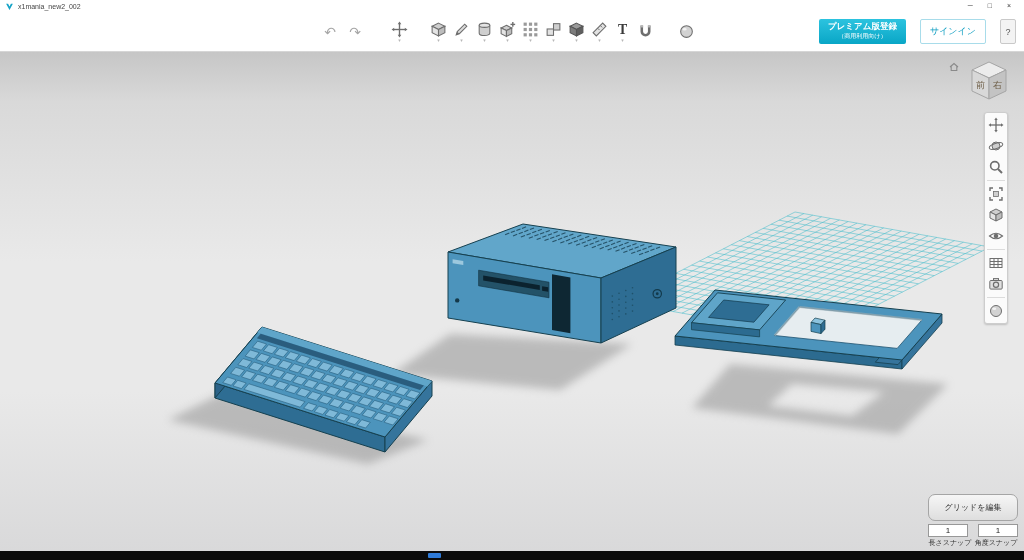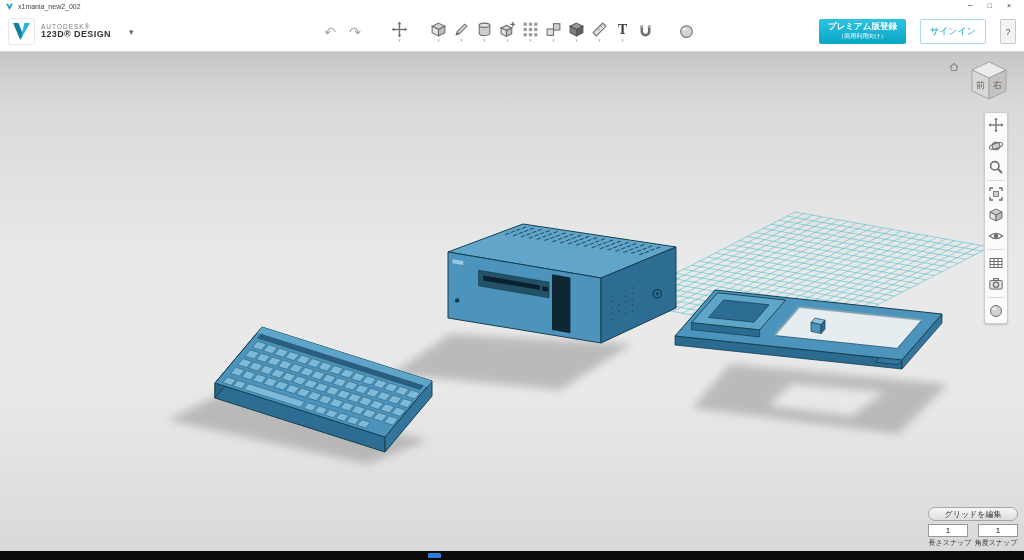--- a/index.html
+++ b/index.html
@@ -49,21 +49,21 @@
   .home{position:absolute;left:0;top:3px;width:12px;height:12px}
   .viewcube{position:absolute;right:0;top:0;width:46px;height:46px}
   .vc-label{font-size:9px;fill:#6b5b43;text-anchor:middle;font-family:"Liberation Sans",sans-serif}
 
   .right-toolbar{position:absolute;top:60px;right:16px;width:24px;background:#fbfbfb;border:1px solid #cdcdcd;border-radius:3px;display:flex;flex-direction:column;align-items:center;padding:4px 0;gap:5px;box-shadow:0 1px 2px rgba(0,0,0,.18)}
   .rt-btn{width:16px;height:16px;cursor:pointer}
   .rt-btn svg{width:16px;height:16px;display:block}
   .rt-div{width:18px;height:1px;background:#dcdcdc}
 
   .snap-panel{position:absolute;right:6px;bottom:3px;width:90px}
-  .edit-grid-btn{width:100%;height:14px;background:linear-gradient(#f6f6f6,#dedede);border:1px solid #a5a5a5;font-size:8px;color:#333;display:flex;align-items:center;justify-content:center;border-radius:7px;cursor:pointer}
+  .edit-grid-btn{width:100%;height:27px;background:linear-gradient(#f6f6f6,#dedede);border:1px solid #a5a5a5;font-size:8px;color:#333;display:flex;align-items:center;justify-content:center;border-radius:7px;cursor:pointer}
   .snap-inputs{display:flex;justify-content:space-between;margin-top:3px}
   .snap-input{width:40px;height:13px;font-size:8px;text-align:center;border:1px solid #989898;background:#fff;color:#222;font-family:"Liberation Sans",sans-serif}
   .snap-labels{display:flex;justify-content:space-between;margin-top:1px}
   .snap-label{font-size:7px;color:#333;width:44px;text-align:center;white-space:nowrap}
 
   .taskbar{position:absolute;left:0;bottom:0;width:1024px;height:9px;background:#0b0b0b;z-index:10}
   .task-accent{position:absolute;left:428px;top:2px;width:13px;height:5px;background:#2f7bd9;border-radius:1px}
 </style>
 </head>
 <body>
@@ -180,32 +180,20 @@
   </svg>
   <span class="ttitle" data-name="window-title">x1mania_new2_002</span>
   <div class="win-controls" data-name="window-controls">
     <span data-name="minimize-button">─</span>
     <span data-name="maximize-button">□</span>
     <span data-name="close-button">×</span>
   </div>
 </div>
 
 <div class="toolbar" data-name="main-toolbar">
-  <div class="brand" data-name="app-menu">
-    <svg class="brand-logo" data-name="brand-logo-icon" viewBox="0 0 32 32">
-      <rect x=".5" y=".5" width="31" height="31" rx="3" fill="#ffffff" stroke="#d8e6ec"></rect>
-      <path d="M6,6 L12.5,6 L18,20 L14.5,26 Z" fill="#0d7fa3"></path>
-      <path d="M26,6 L19.5,6 L14.5,26 L18,20 Z" fill="#27b6d6"></path>
-    </svg>
-    <div class="brand-text" data-name="brand-name">
-      <div class="brand-l1">AUTODESK®</div>
-      <div class="brand-l2">123D® DESIGN</div>
-    </div>
-    <span class="brand-caret" data-name="chevron-down-icon">▾</span>
-  </div>
   <div class="history" data-name="history-controls">
     <span class="hist-btn" data-name="undo-button">↶</span>
     <span class="hist-btn" data-name="redo-button">↷</span>
   </div>
   <div class="tools-row" data-name="toolbar-tools">
       <div class="tool-btn" data-name="move-tool">
         <svg class="ic" data-name="move-icon" viewBox="0 0 16 16">
           <use href="#sym-move"></use>
         </svg>
         <span class="caret" data-name="chevron-down-icon">▾</span>

